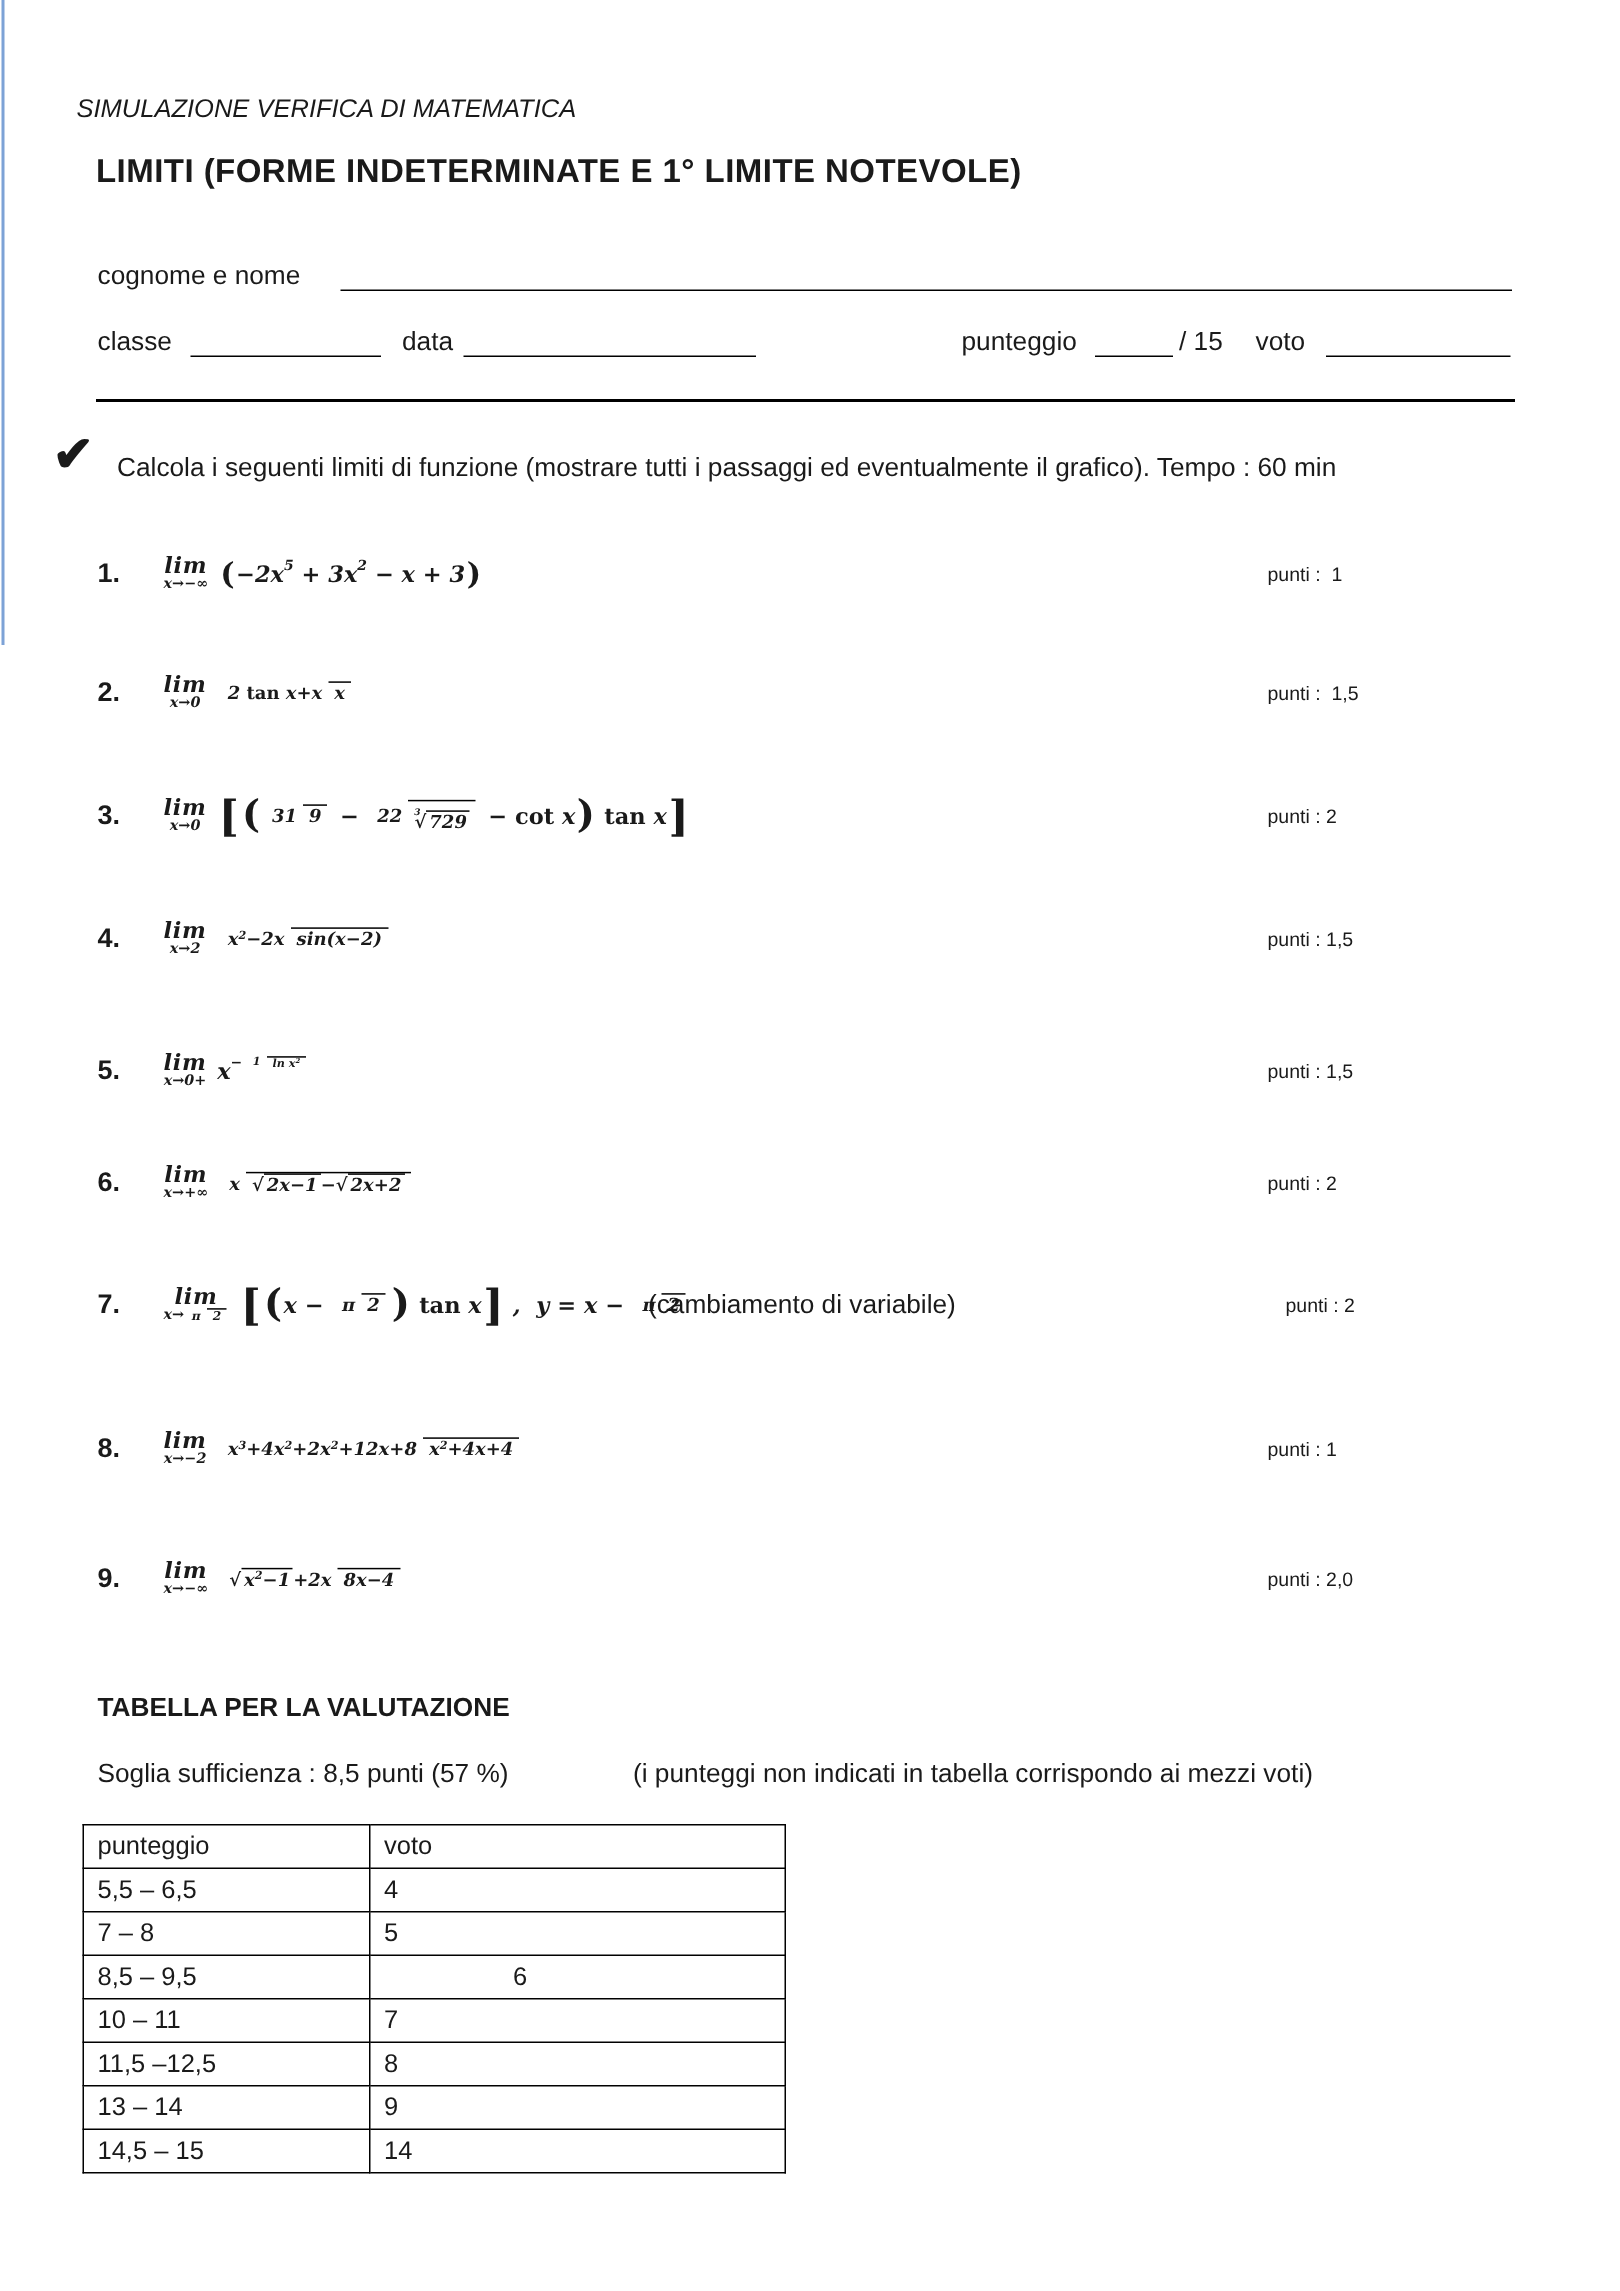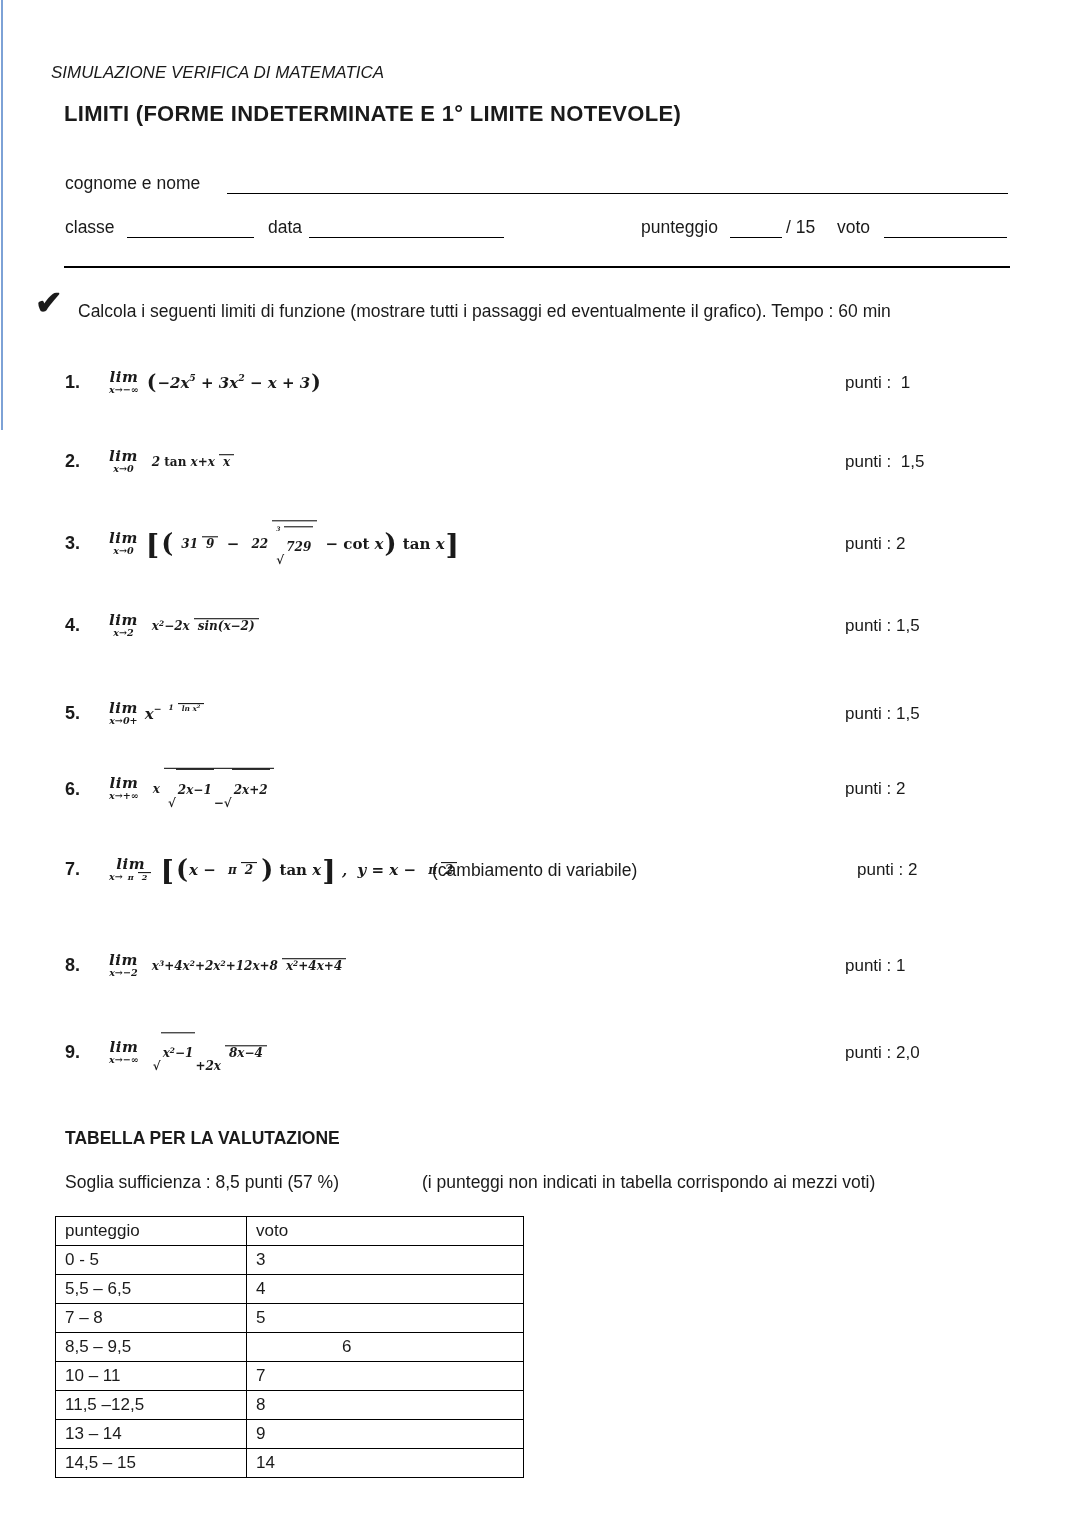--- a/index.html
+++ b/index.html
@@ -22,28 +22,28 @@
   .m{white-space:pre;}
   .up{font-style:normal;white-space:pre;}
   .sup{font-size:.62em;vertical-align:.6em;}
   .math>.sup{display:inline-flex;align-items:center;transform:translateY(-.55em);vertical-align:0;}
   .frac{display:inline-flex;flex-direction:row;align-items:center;font-size:.8em;
         margin:0 3px;line-height:1.2;text-align:center;}
   .frac .den{border-top:1.5px solid #000;}
   .frac .num,.frac .den{padding:0 4px;white-space:pre;}
   .sqrt{display:inline-flex;align-items:flex-end;}
   .radical{font-style:normal;}
-  .radicand{border-top:1.5px solid #000;padding:13px 2px;white-space:pre;}
+  .radicand{border-top:1.5px solid #000;padding:0 2px;white-space:pre;}
   .root-idx{font-size:.5em;align-self:flex-start;margin-right:-4px;transform:translateY(-.3em);}
   .lim{display:inline-flex;flex-direction:column;align-items:center;margin-right:7px;}
   .lim-word{line-height:1;letter-spacing:.5px;}
   .lim-under{font-size:.64em;line-height:1.1;display:inline-flex;align-items:center;white-space:pre;}
   .lim-under .frac{font-size:.85em;margin:0 1px;}
   .big{font-style:normal;font-weight:600;line-height:.85;margin:0 1px;}
-  .punti{position:absolute;font-size:17px;white-space:pre;transform:translateY(-50%);}
+  .punti{position:absolute;font-size:13px;white-space:pre;transform:translateY(-50%);}
   .note{position:absolute;font-size:17.5px;transform:translateY(-50%);}
   
   .tab-title{left:65px;top:1128px;font-size:17.5px;font-weight:bold;}
   .soglia{left:65px;top:1172px;font-size:17.5px;}
   .soglia-note{left:422px;top:1172px;font-size:17.5px;}
   .val-table{position:absolute;left:55px;top:1216px;border-collapse:collapse;
              font-size:17px;}
   .val-table td{border:1.6px solid #000;height:26px;padding:1px 9px;vertical-align:middle;}
   .val-table td.c1{width:172px;}
   .val-table td.c2{width:172px;}
@@ -250,24 +250,20 @@
   <div class="abs soglia">Soglia sufficienza : 8,5 punti (57 %)</div>
   <div class="abs soglia-note">(i punteggi non indicati in tabella corrispondo ai mezzi voti)</div>
 
   <table class="val-table">
     <tbody>
         <tr>
       <td class="c1">punteggio</td>
       <td class="c2">voto</td>
     </tr>
     <tr>
-          <td class="c1">0 - 5</td>
-          <td class="c2">3</td>
-        </tr>
-    <tr>
           <td class="c1">5,5 – 6,5</td>
           <td class="c2">4</td>
         </tr>
     <tr>
           <td class="c1">7 – 8</td>
           <td class="c2">5</td>
         </tr>
     <tr>
           <td class="c1">8,5 – 9,5</td>
           <td class="c2 indent">6</td>

